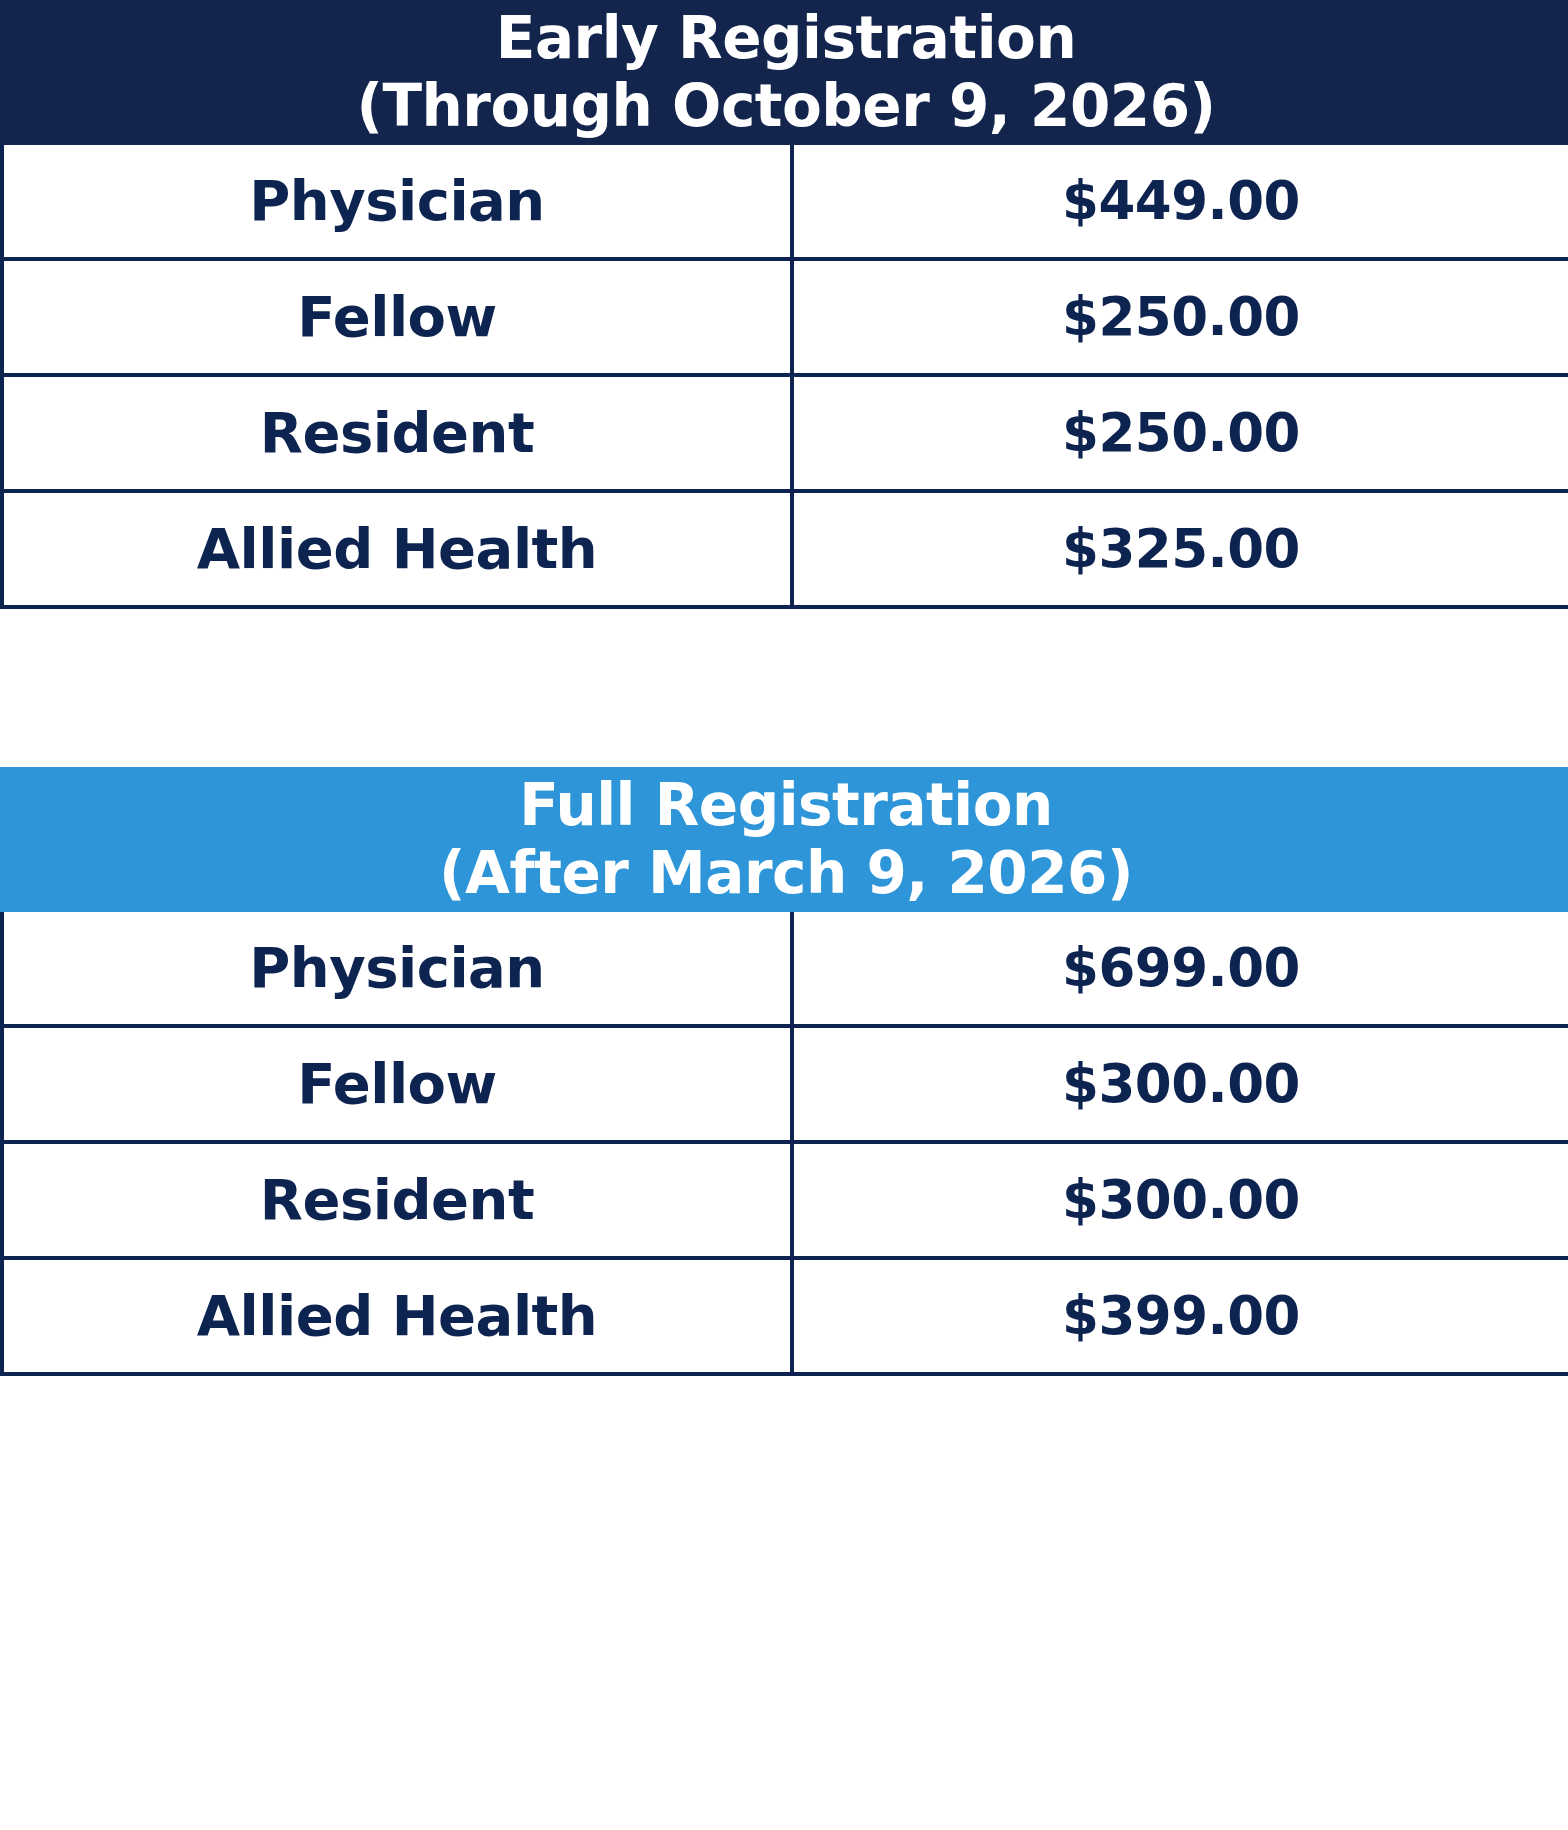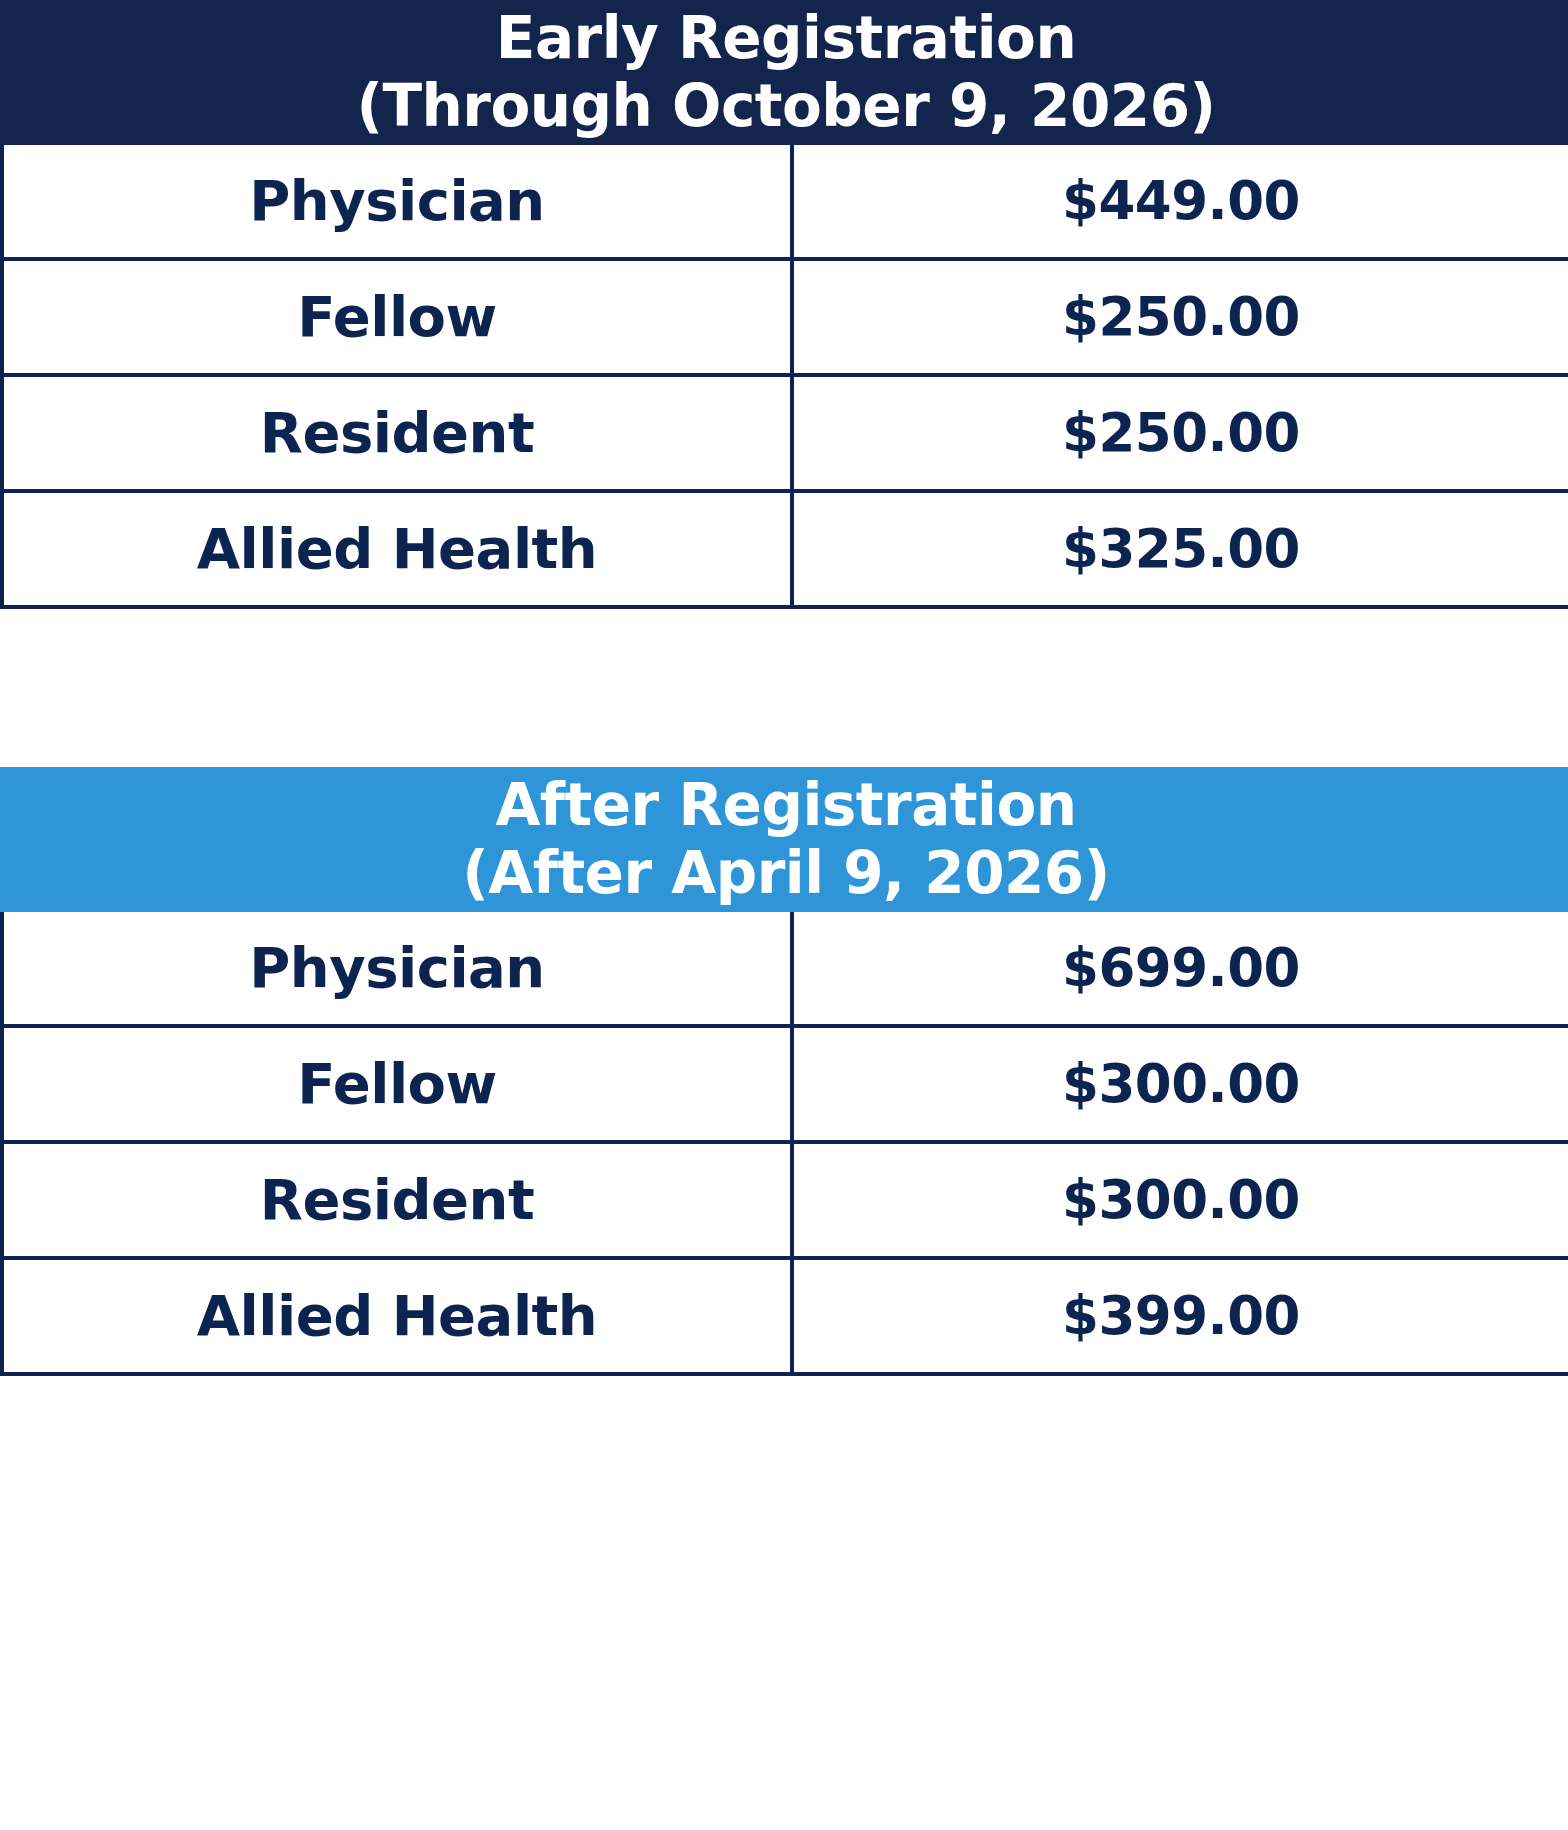--- a/index.html
+++ b/index.html
@@ -116,22 +116,22 @@
 
   <div class="table-block">
     <table class="fee-table">
       <colgroup>
           <col class="c-label">
           <col class="c-price">
         </colgroup>
       <tbody>
         <tr>
           <td class="table-title title-blue" colspan="2">
-            <span class="title-line">After Registration</span>
-            <span class="title-line">(After April 9, 2026)</span>
+            <span class="title-line">Full Registration</span>
+            <span class="title-line">(After March 9, 2026)</span>
           </td>
         </tr>
         <tr>
           <td class="cat-cell">Physician</td>
           <td class="price-cell">$699.00</td>
         </tr>
         <tr>
           <td class="cat-cell">Fellow</td>
           <td class="price-cell">$300.00</td>
         </tr>

